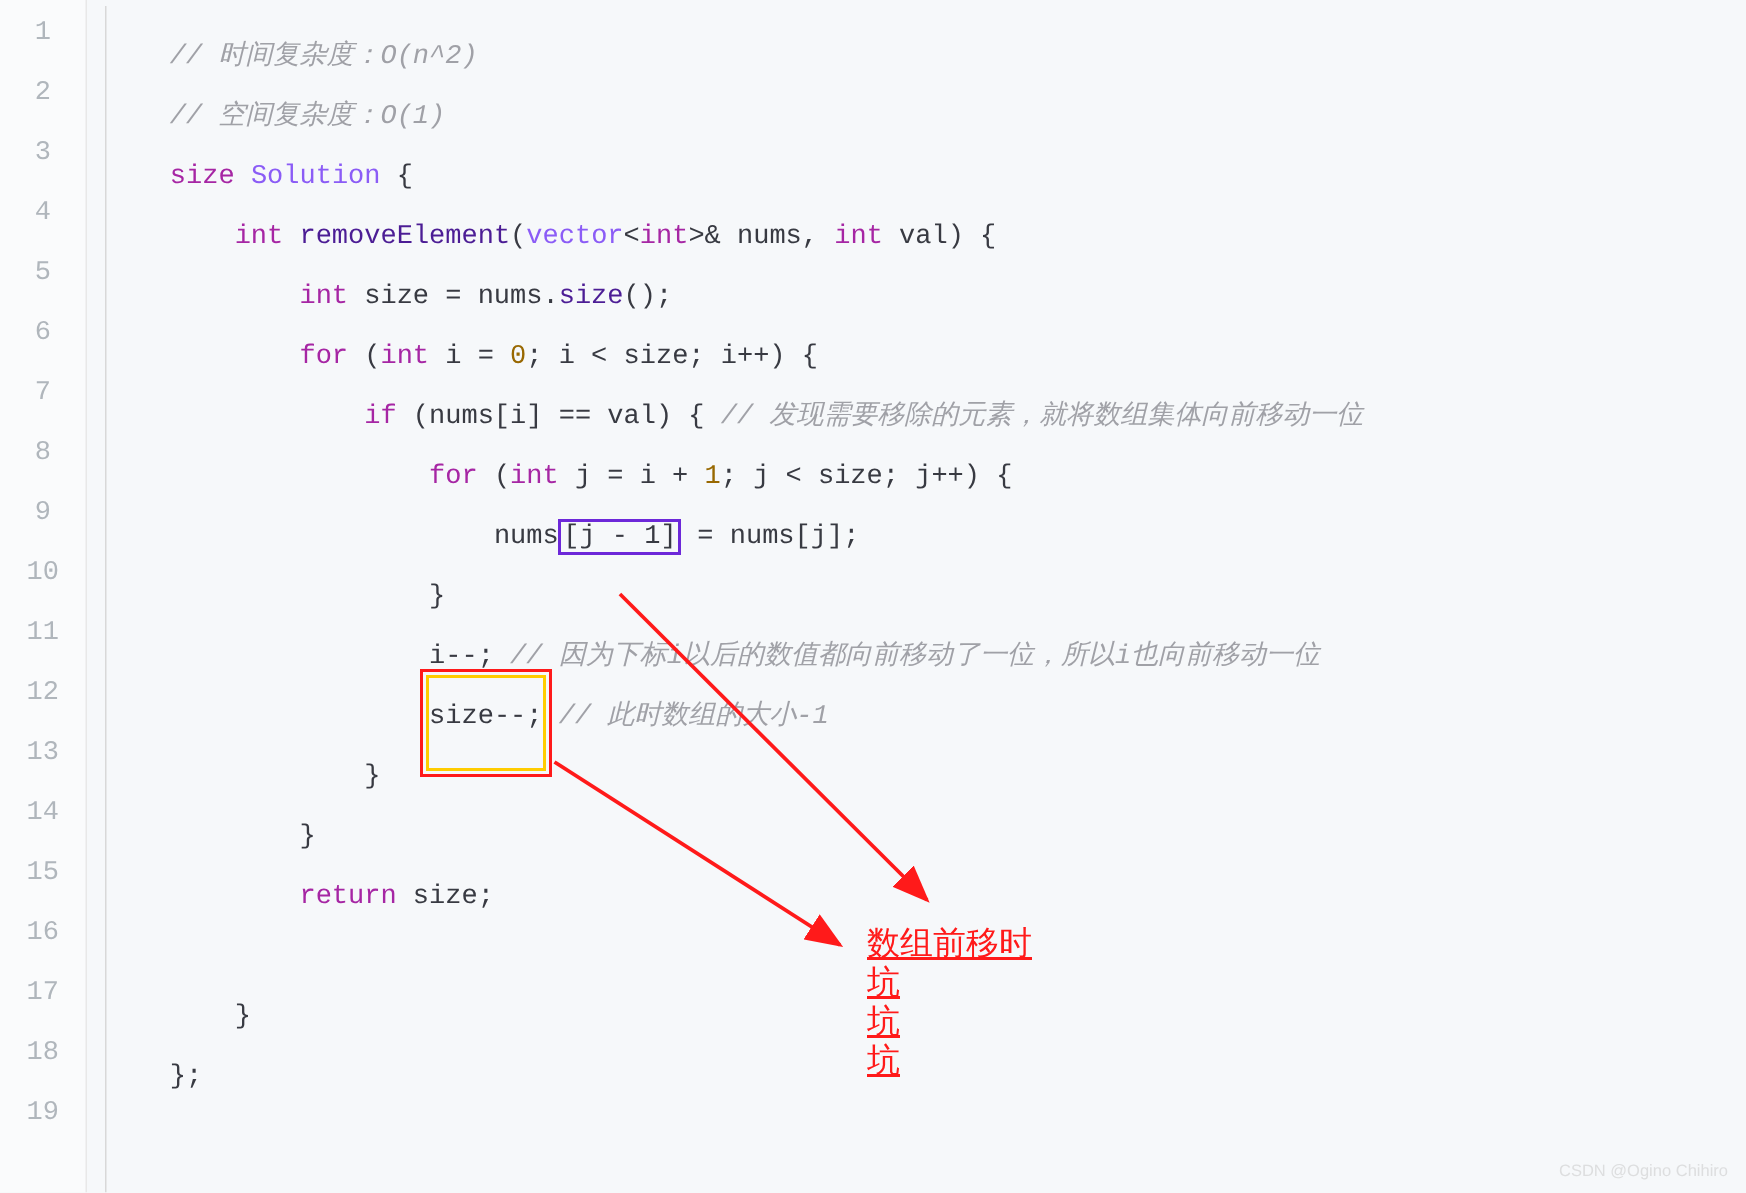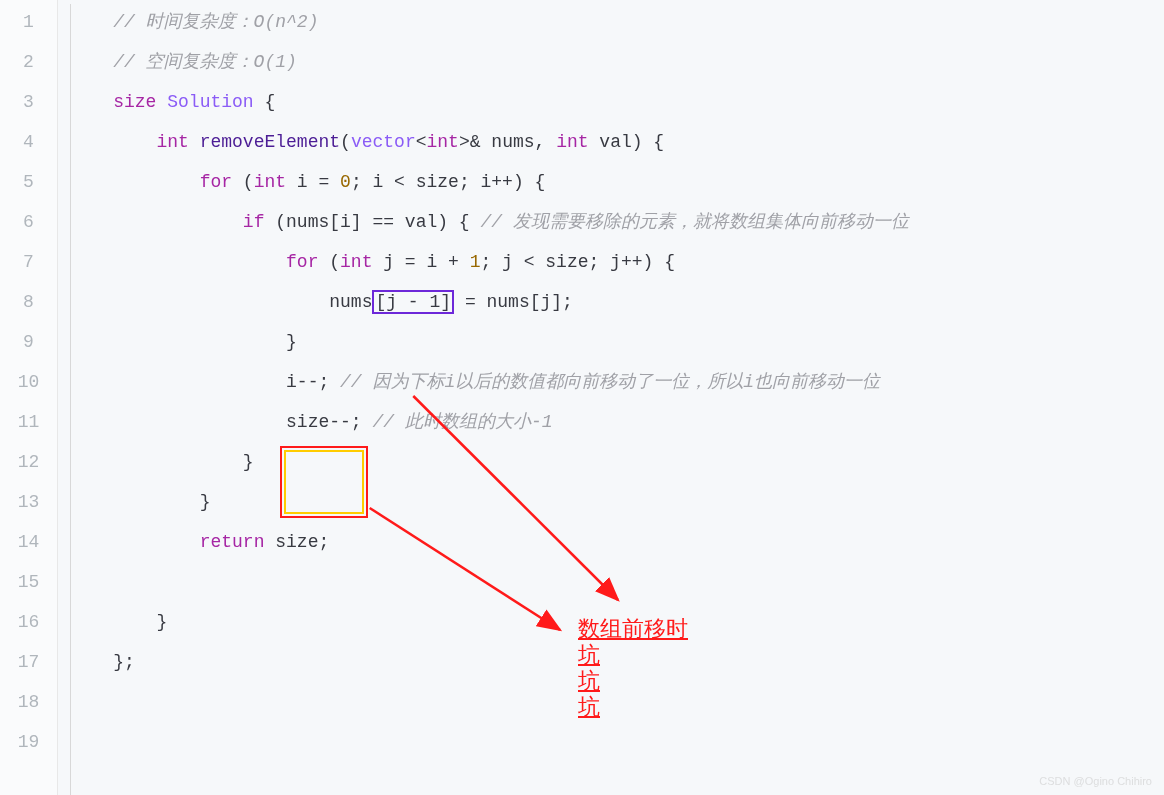--- a/index.html
+++ b/index.html
@@ -26,21 +26,21 @@
   user-select: none;
 }
 .gutter div {
   height: 40px;
   line-height: 40px;
   font-size: 18px;
 }
 .code {
   flex: 1;
   padding-left: 12px;
-  padding-top: 2px;
+  padding-top: 18px;
   position: relative;
   background: #f6f8fa;
 }
 .line {
   height: 40px;
   line-height: 40px;
   white-space: pre;
   color: #383a42;
 }
 .line-guide {
@@ -116,20 +116,21 @@
     <div>18</div>
     <div>19</div>
   </div>
   <div class="code">
     <div class="line-guide"></div>
 
     <div class="line"><span class="pad">    </span><span class="cm">// 时间复杂度：O(n^2)</span></div>
     <div class="line"><span class="pad">    </span><span class="cm">// 空间复杂度：O(1)</span></div>
     <div class="line"><span class="pad">    </span><span class="kw">size</span> <span class="ty">Solution</span><span> {</span></div>
     <div class="line"><span class="pad">        </span><span class="kw">int</span> <span class="fn">removeElement</span><span>(</span><span class="ty">vector</span><span>&lt;</span><span class="kw">int</span><span>&gt;</span><span>&amp; nums, </span><span class="kw">int</span><span> val) {</span></div>
+    <div class="line"><span class="pad">            </span><span class="kw">int</span><span> size = nums.</span><span class="fn">size</span><span>();</span></div>
     <div class="line"><span class="pad">            </span><span class="kw">for</span><span> (</span><span class="kw">int</span><span> i = </span><span class="num">0</span><span>; i &lt; size; i++) {</span></div>
     <div class="line"><span class="pad">                </span><span class="kw">if</span><span> (nums[i] == val) { </span><span class="cm">// 发现需要移除的元素，就将数组集体向前移动一位</span></div>
     <div class="line"><span class="pad">                    </span><span class="kw">for</span><span> (</span><span class="kw">int</span><span> j = i + </span><span class="num">1</span><span>; j &lt; size; j++) {</span></div>
     <div class="line"><span class="pad">                        </span><span>nums</span><span id="box1" class="box-red">[j - 1]</span><span> = nums[j];</span></div>
     <div class="line"><span class="pad">                    </span><span>}</span></div>
     <div class="line"><span class="pad">                    </span><span id="l12code">i--;</span><span class="cm"> // 因为下标i以后的数值都向前移动了一位，所以i也向前移动一位</span></div>
     <div class="line"><span class="pad">                    </span><span id="l13code">size--;</span><span class="cm"> // 此时数组的大小-1</span></div>
     <div class="line"><span class="pad">                </span><span>}</span></div>
     <div class="line"><span class="pad">            </span><span>}</span></div>
     <div class="line"><span class="pad">            </span><span class="kw">return</span><span> size;</span></div>

